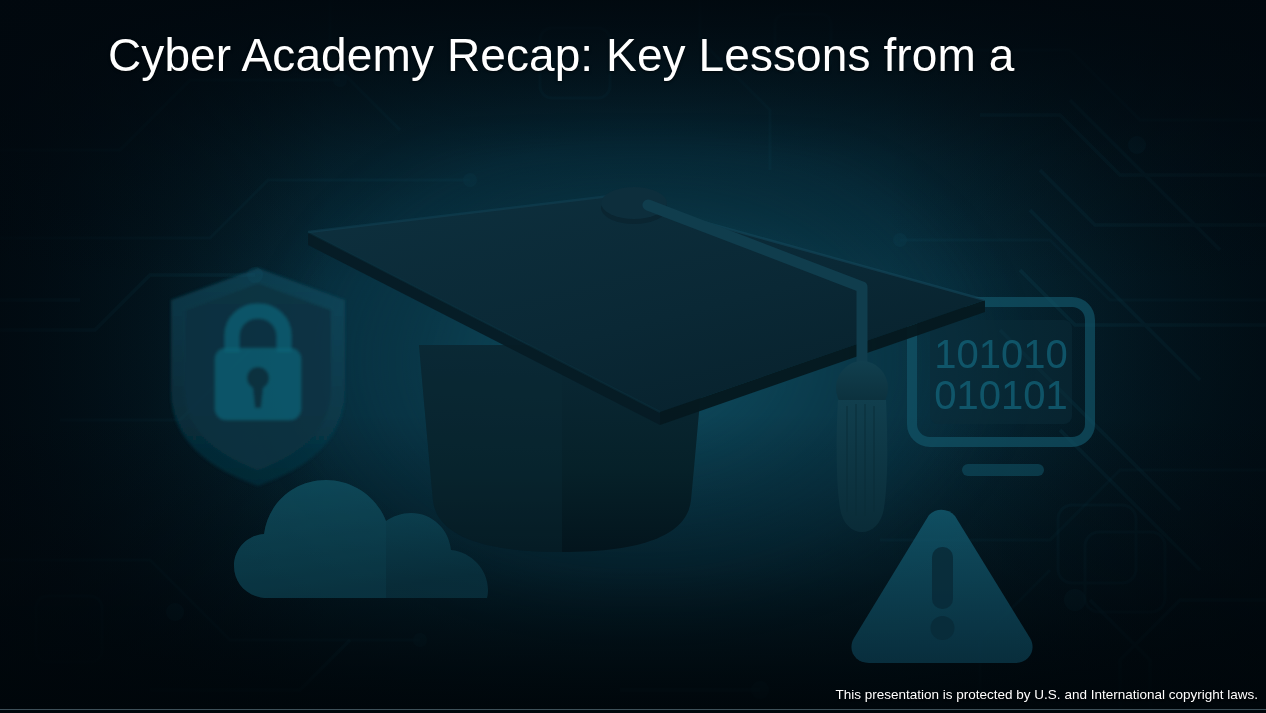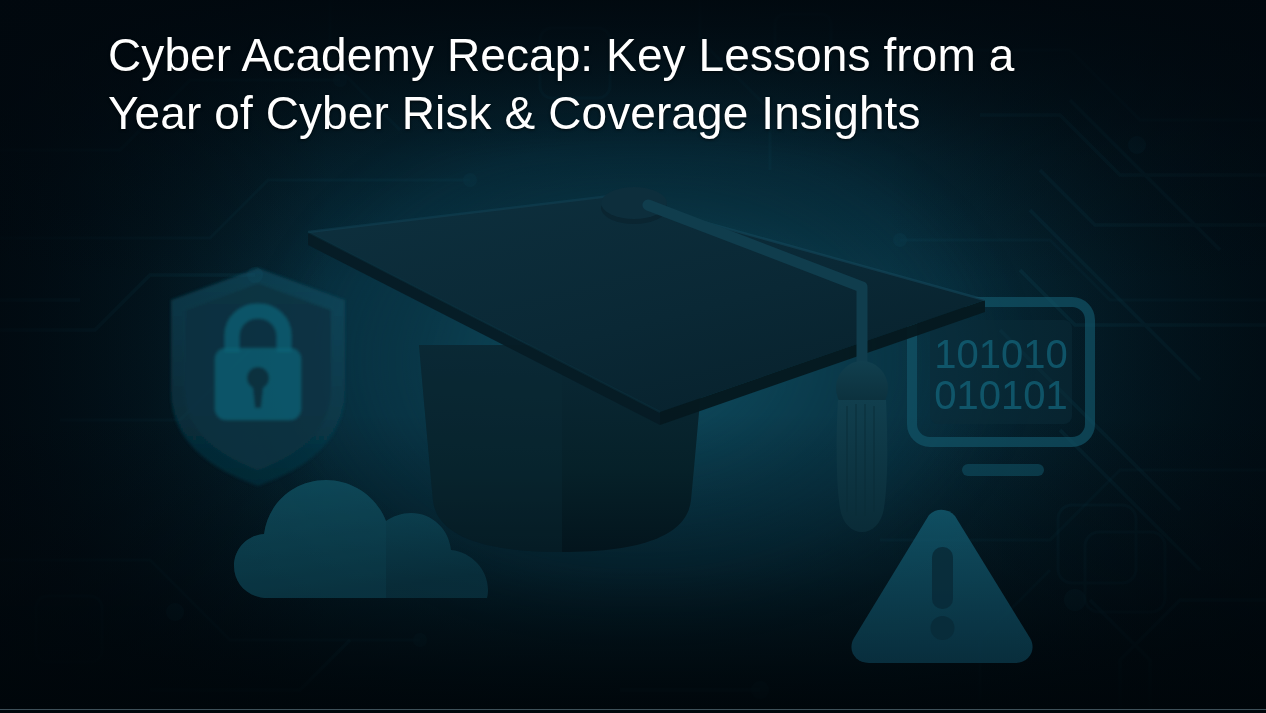--- a/index.html
+++ b/index.html
@@ -295,21 +295,21 @@
         </g>
       </g>
     </svg>
   </div>
 
   <div class="bg-vignette"></div>
   <div class="bg-corner-dark"></div>
 
   <div class="title-block">
     <div class="title-line">Cyber Academy Recap: Key Lessons from a</div>
-    <div class="title-line">Year of Cyber Risk &amp; Coverage Insights</div>
   </div>
 
   <div class="footer">
+    <div class="footer-line">This presentation is protected by U.S. and International copyright laws.</div>
   </div>
 
   <div class="bottom-rule"></div>
 
 </div>
 
 </body></html>

